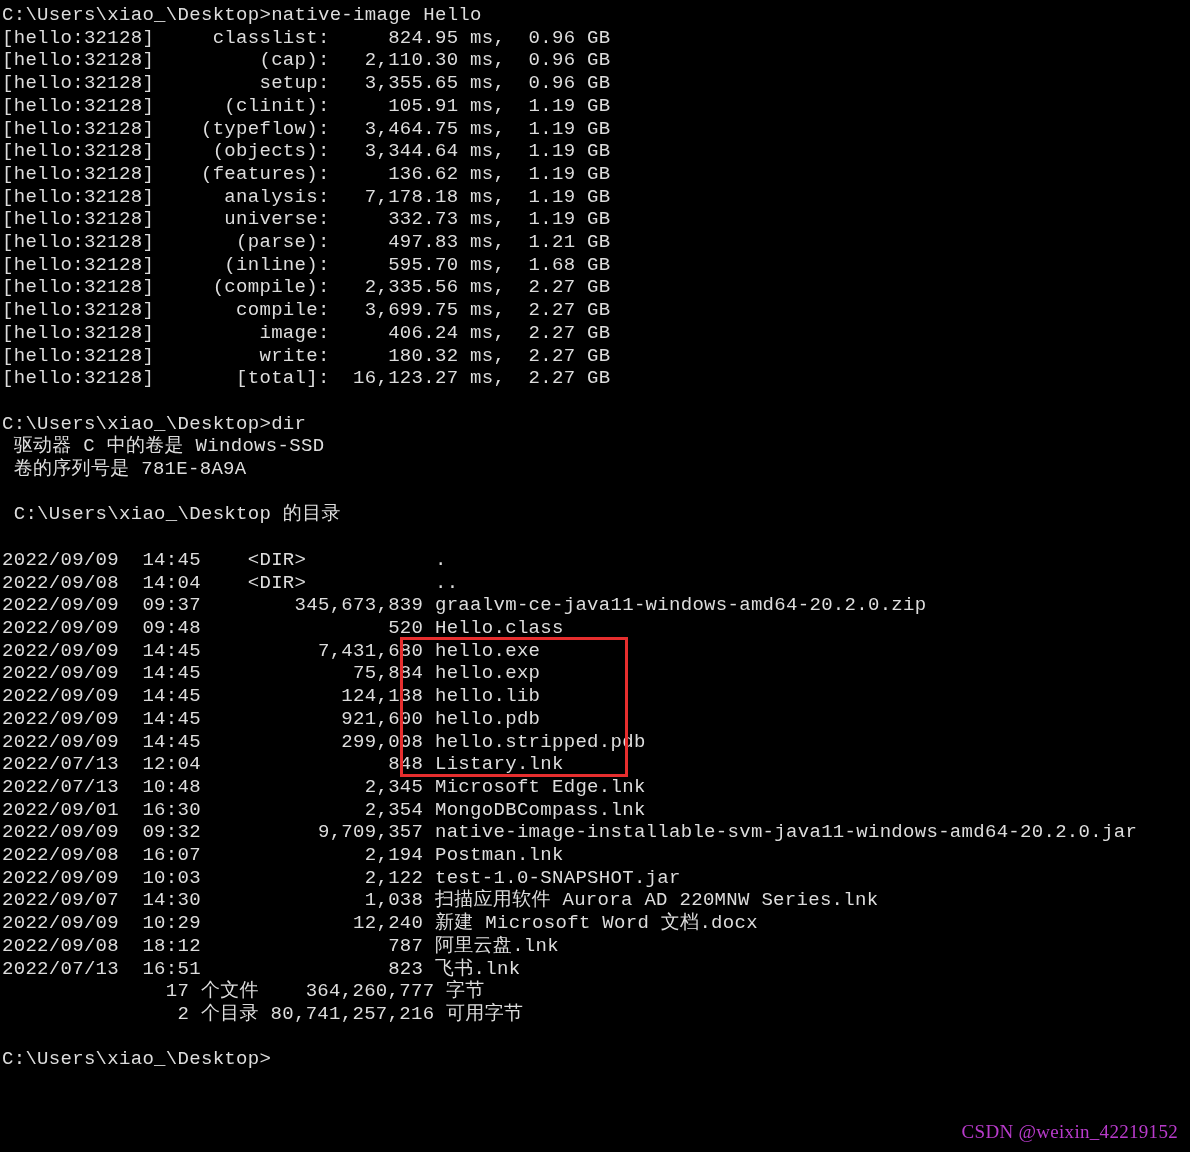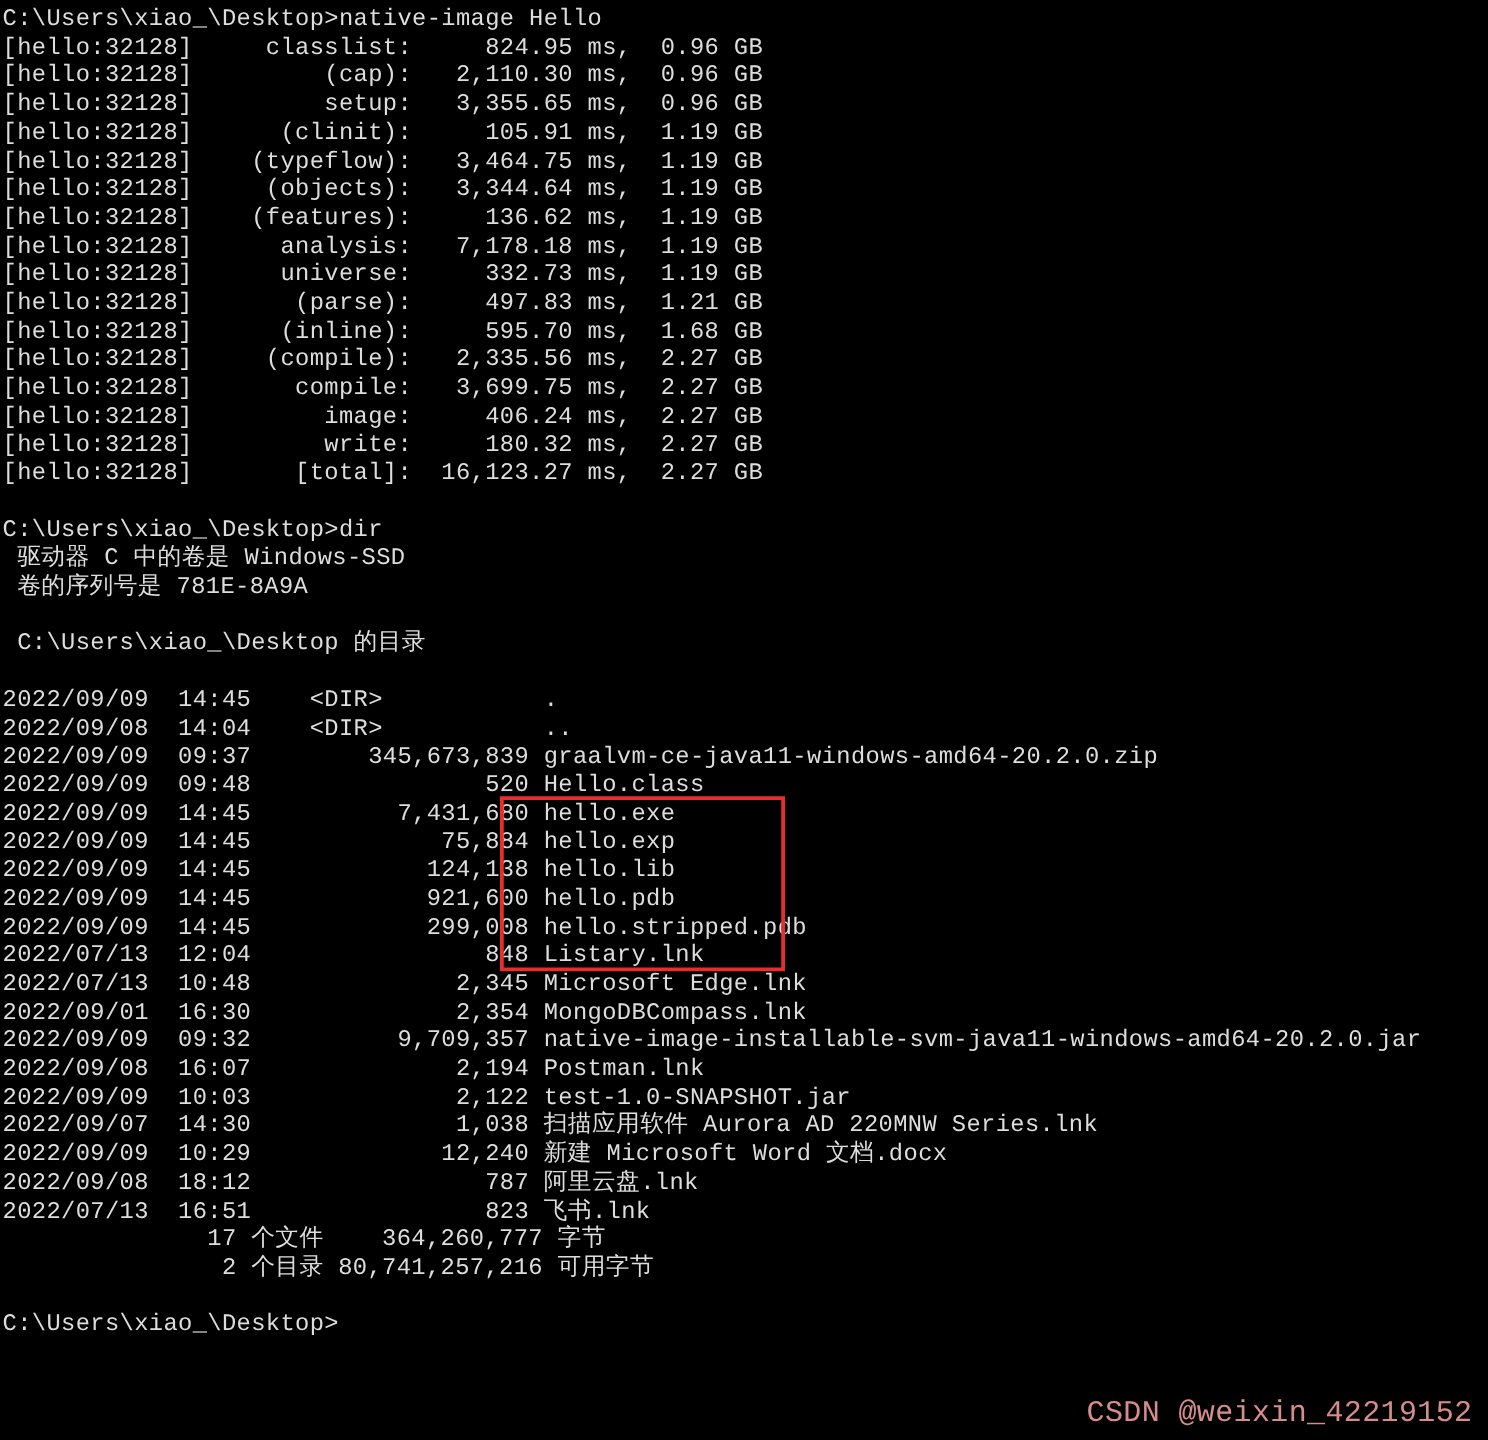--- a/index.html
+++ b/index.html
@@ -22,24 +22,24 @@
   }
   .hl{
     position:absolute;
     border:3px solid #e62e2e;
     box-sizing:border-box;
     pointer-events:none;
   }
   .wm{
     position:absolute;
     right:12px;bottom:8px;
-    color:#fca5a5;
+    color:#d946ef;
     opacity:.85;
-    font-size:24px;
-    font-family:Liberation Mono, monospace;
+    font-size:19px;
+    font-family:Liberation Serif, serif;
     pointer-events:none;
   }
 </style>
 </head>
 <body>
 
 <div id="term">C:\Users\xiao_\Desktop&gt;native-image Hello
 [hello:32128]     classlist:     824.95 ms,  0.96 GB
 [hello:32128]         (cap):   2,110.30 ms,  0.96 GB
 [hello:32128]         setup:   3,355.65 ms,  0.96 GB

